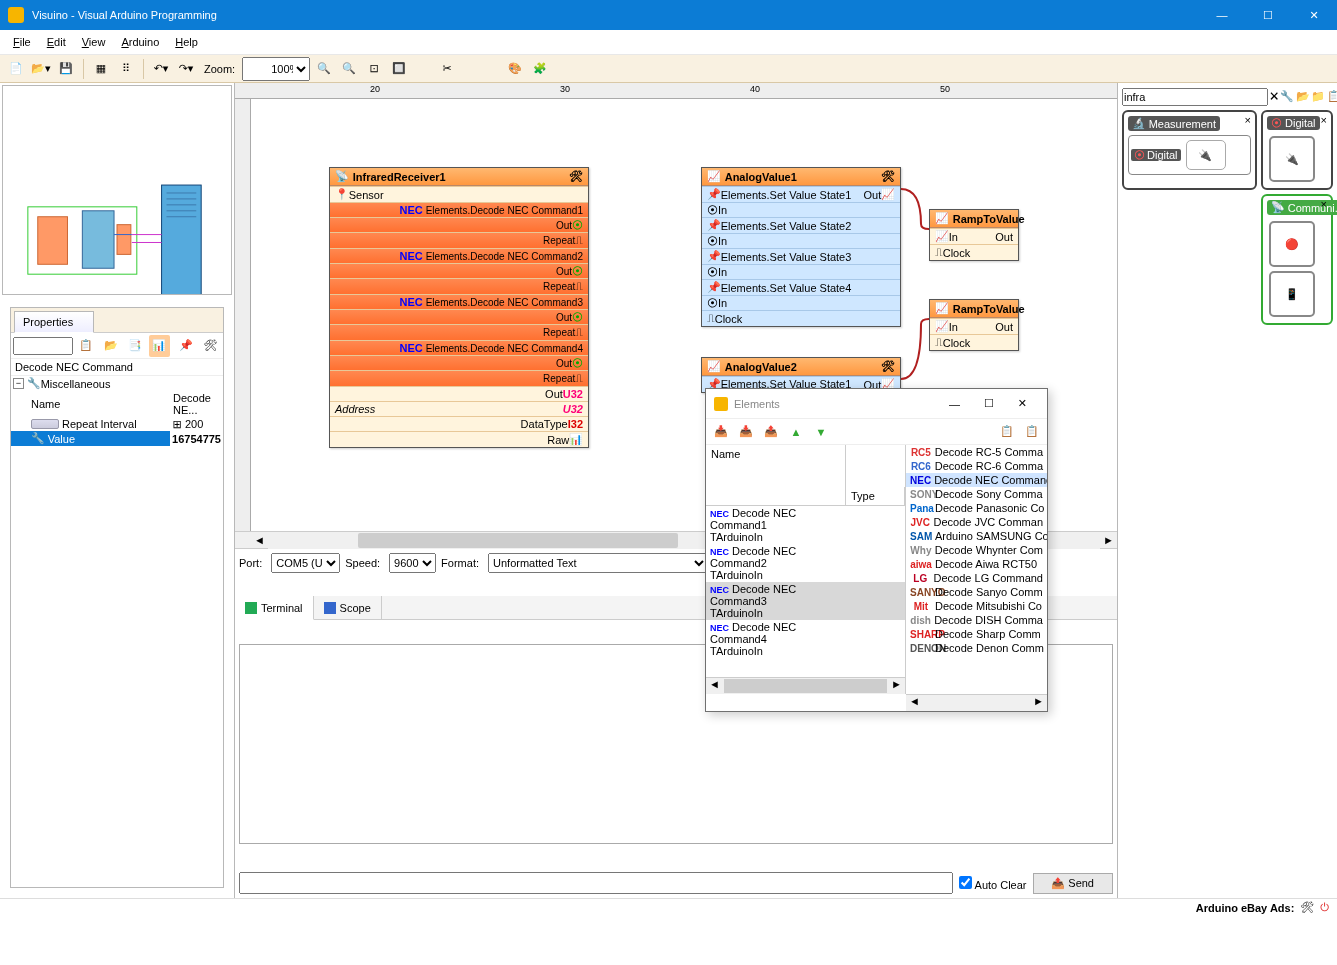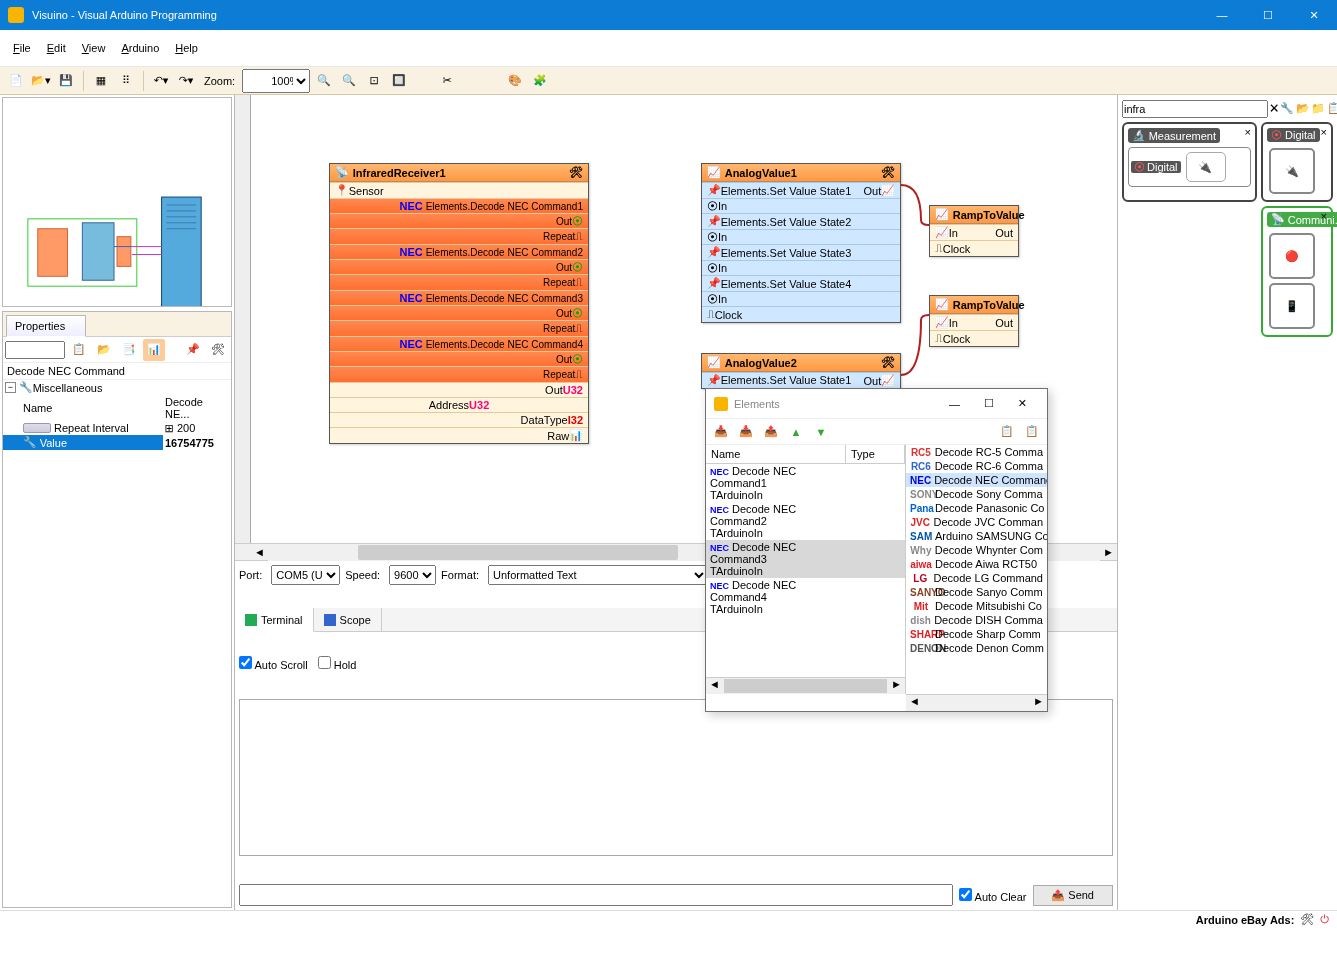--- a/index.html
+++ b/index.html
@@ -4,37 +4,37 @@
 <style>
 * { box-sizing: border-box; margin: 0; padding: 0; font-family: "Segoe UI", Tahoma, sans-serif; font-size: 11px; }
 body { background: #fff; overflow: hidden; width: 1337px; height: 965px; }
 
 .titlebar { height: 30px; background: #0c7cd5; display: flex; align-items: center; color: #fff; }
 .titlebar .icon { width: 16px; height: 16px; background: #f7b500; border-radius: 3px; margin: 0 8px; }
 .titlebar .title { flex: 1; }
 .win-btns { display: flex; }
 .win-btn { width: 46px; height: 30px; display: flex; align-items: center; justify-content: center; color: #fff; }
 
-.menubar { height: 22px; background: #fff; display: flex; align-items: center; padding: 18px 5px; border-bottom: 1px solid #e8e8e8; }
+.menubar { height: 22px; background: #fff; display: flex; align-items: center; padding: 12px 5px; border-bottom: 1px solid #e8e8e8; }
 .menu-item { padding: 2px 8px; }
 .menu-item u { text-decoration: underline; }
 
 .toolbar { height: 28px; background: #f9f1e1; display: flex; align-items: center; padding: 2px 5px; gap: 3px; border-bottom: 1px solid #d9c8a6; }
 .tb-btn { width: 22px; height: 22px; display: flex; align-items: center; justify-content: center; border-radius: 2px; }
 .tb-sep { width: 1px; height: 20px; background: #d9c8a6; margin: 0 3px; }
 .zoom-label { margin: 0 4px; }
 .zoom-select { width: 68px; height: 24px; padding-left: 24px; }
 
 .main-row { display: flex; height: calc(100% - 150px); }
 
 .left-col { width: 235px; display: flex; flex-direction: column; border-right: 1px solid #b8b8b8; }
 .preview { height: 210px; border: 1px solid #b8b8b8; margin: 2px; background: #fff; position: relative; }
 .preview svg { width: 100%; height: 100%; }
 
-.props-panel { flex: 1; border: 1px solid #b8b8b8; margin: 2px; background: #fff; display: flex; flex-direction: column; }
+.props-panel { flex: 1; border: 1px solid #b8b8b8; margin: 10px; background: #fff; display: flex; flex-direction: column; }
 .props-tab { background: linear-gradient(#fff,#eef); border-bottom: 1px solid #b8b8b8; padding: 4px 8px; width: 80px; border: 1px solid #b8b8b8; border-bottom-color: #fff; margin-bottom: -1px; }
 .props-tb { height: 26px; display: flex; align-items: center; padding: 2px; gap: 3px; border-bottom: 1px solid #eee;}
 .props-tb input { width: 60px; height: 18px;}
 .props-header { background: #fff; padding: 2px 4px; border-bottom: 1px solid #eee; }
 .props-tree { flex: 1; overflow: auto; }
 .tree-group { display: flex; align-items: center; padding: 1px 2px; }
 .tree-row { display: flex; align-items: center; }
 .tree-k { width: 160px; padding: 1px 2px 1px 20px; display:flex; align-items:center; gap:3px;}
 .tree-v { flex: 1; padding: 1px 2px; }
 .tree-k.sel { background: #0c7cd5; color: #fff; }
@@ -211,20 +211,27 @@
               <span style="color:#fff;">🔧</span>
               <span>Value</span>
             </div>
           <div class="tree-v sel">16754775</div>
         </div>
       </div>
     </div>
   </div>
 
   <div class="center-col">
+    <div class="canvas-ruler-top">
+      <span class="ruler-tick" style="left:140px;">20</span>
+      <span class="ruler-tick" style="left:330px;">30</span>
+      <span class="ruler-tick" style="left:520px;">40</span>
+      <span class="ruler-tick" style="left:710px;">50</span>
+
+    </div>
     <div class="canvas-wrap">
       <div class="canvas-ruler-left"></div>
       <div class="canvas">
 
         <div class="block" style="left:78px; top:68px; width:260px;">
           <div class="block-title">
               <span>📡</span>
               <span>InfraredReceiver1</span>
               <span style="flex:1"></span>
               <span>🛠</span>
@@ -253,21 +260,21 @@
                 <div>
                   <div class="blk-row blk-sub" style="justify-content:flex-end;"><span class="tag">NEC</span>Elements.Decode NEC Command4</div>
   <div class="blk-row blk-sub" style="justify-content:flex-end;">Out<span style="color:#0a0;">⦿</span></div>
   <div class="blk-row blk-sub" style="justify-content:flex-end;">Repeat<span>⎍</span></div>
                 </div>
               </div>
             <div class="blk-row" style="justify-content:flex-end;">
                 <span>Out</span>
                 <span class="u32">U32</span>
               </div>
-            <div class="blk-row" style="justify-content:center;">
+            <div class="blk-row" style="justify-content:space-between;font-style:italic;">
                 <span>Address</span>
                 <span class="u32">U32</span>
               </div>
             <div class="blk-row" style="justify-content:flex-end;">
                 <span>DataType</span>
                 <span class="i32">I32</span>
               </div>
             <div class="blk-row" style="justify-content:flex-end;">
                 <span>Raw</span>
                 <span>📊</span>
@@ -404,24 +411,20 @@
       </div>
       <div class="tab-row">
         <div class="btm-tab active">
             <span style="width:12px;height:12px;background:#2a5;display:inline-block;"></span>
             <span>Terminal</span>
           </div>
         <div class="btm-tab">
             <span style="width:12px;height:12px;background:#36c;display:inline-block;"></span>
             <span>Scope</span>
           </div>
-      </div>
-      <div class="term-opts">
-        <label><input type="checkbox" checked="" style=""> <span>Auto Scroll</span></label>
-        <label><input type="checkbox" style=""> <span>Hold</span></label>
       </div>
       <div class="term-area"></div>
       <div class="send-row">
         <input type="text" style="">
         <label><input type="checkbox" checked="" style=""> <span>Auto Clear</span></label>
         <button class="send-btn">📤 <span>Send</span></button>
       </div>
     </div>
   </div>
 
@@ -491,21 +494,21 @@
     <span class="tb-btn" style="color:#3a3;">▲</span>
     <span class="tb-btn" style="color:#3a3;">▼</span>
     <span style="flex:1"></span>
     <span class="tb-btn">📋</span>
     <span class="tb-btn">📋</span>
   </div>
   <div class="dlg-body">
     <div class="dlg-left">
       <div class="dlg-list-h">
         <div style="width:140px;">Name</div>
-        <div style="flex:1;">Type</div>
+        <div style="flex:1;margin-top:42px;">Type</div>
       </div>
       <div class="dlg-list" id="dlg-left-list">
           <div class="dlg-list-row">
             <div style="width:140px;"><span class="nec">NEC</span>Decode NEC Command1</div>
             <div>TArduinoIn</div>
           </div>
           <div class="dlg-list-row">
             <div style="width:140px;"><span class="nec">NEC</span>Decode NEC Command2</div>
             <div>TArduinoIn</div>
           </div>

